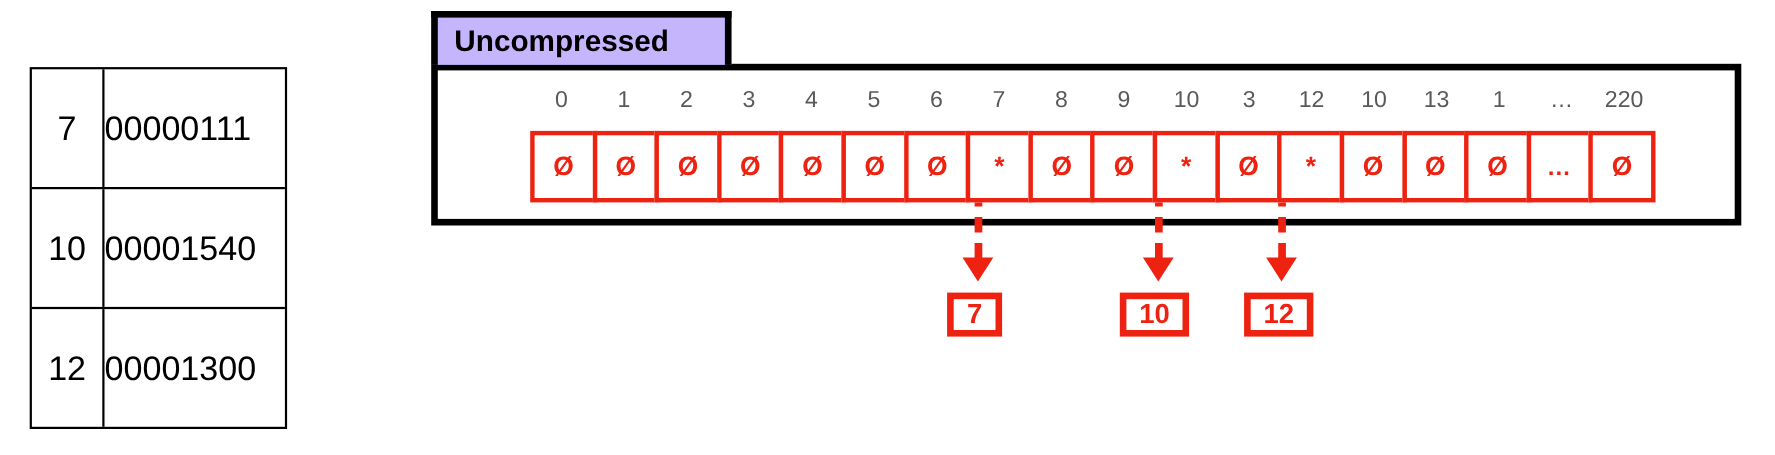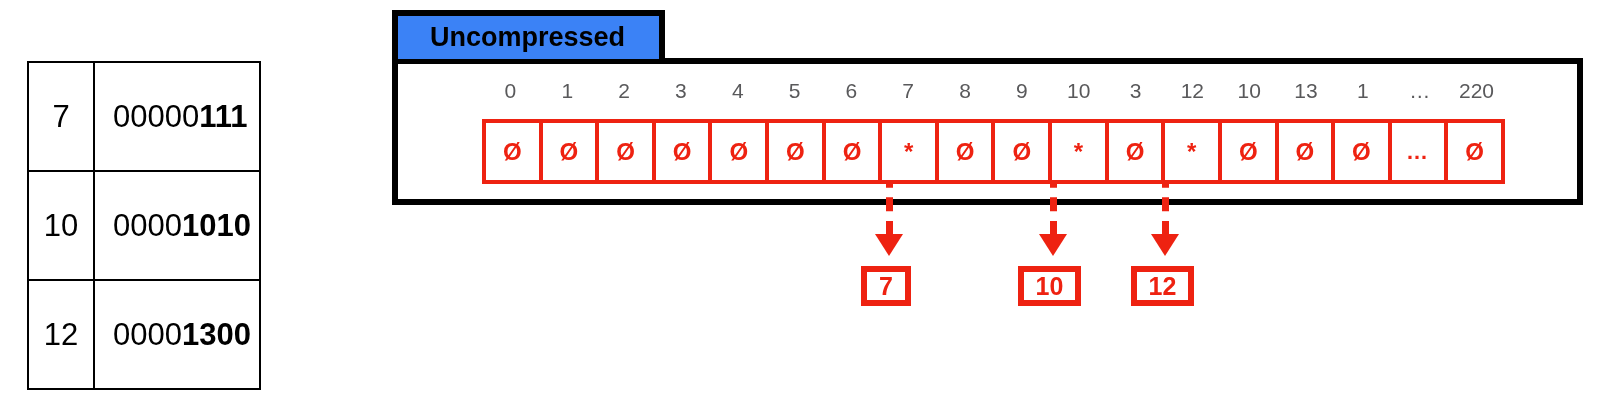--- a/index.html
+++ b/index.html
@@ -41,53 +41,53 @@
     display: flex;
     align-items: center;
     justify-content: center;
     font-size: 31px;
     color: #000000;
   }
   .lut-bin {
     flex: 1 1 auto;
     display: flex;
     align-items: center;
-    padding-left: 18px;
+    padding-left: 0;
     font-size: 31px;
     color: #000000;
     letter-spacing: 0px;
     white-space: pre;
   }
   .lut-bin .pre { font-weight: 400; }
-  .lut-bin .suf { font-weight: 700; }
+  .lut-bin .suf { font-weight: 400; }
 
   
   #uncompressed-panel {
     position: absolute;
     left: 392px;
     top: 58px;
     width: 1191px;
     height: 147px;
     border: 6px solid #000000;
     box-sizing: border-box;
     background: #ffffff;
   }
   #uncompressed-badge {
     position: absolute;
     left: 392px;
     top: 10px;
     width: 273px;
     height: 49px;
-    background: #3b82f6;
+    background: #c4b5fd;
     border: 6px solid #000000;
     border-bottom: none;
     box-sizing: border-box;
     display: flex;
     align-items: center;
-    padding-left: 32px;
+    padding-left: 15px;
     font-size: 27px;
     font-weight: 700;
     color: #000000;
     z-index: 3;
   }
 
   
   #index-row {
     position: absolute;
     left: 482px;
@@ -176,21 +176,21 @@
 </head>
 <body>
 
 <div id="lookup-table">
   <div class="lut-row">
     <div class="lut-dec">7</div>
     <div class="lut-bin"><span class="pre">00000</span><span class="suf">111</span></div>
   </div>
   <div class="lut-row">
     <div class="lut-dec">10</div>
-    <div class="lut-bin"><span class="pre">0000</span><span class="suf">1010</span></div>
+    <div class="lut-bin"><span class="pre">0000</span><span class="suf">1540</span></div>
   </div>
   <div class="lut-row">
     <div class="lut-dec">12</div>
     <div class="lut-bin"><span class="pre">0000</span><span class="suf">1300</span></div>
   </div>
 </div>
 
 <div id="uncompressed-panel"></div>
 <div id="uncompressed-badge">
   <span>Uncompressed</span>

